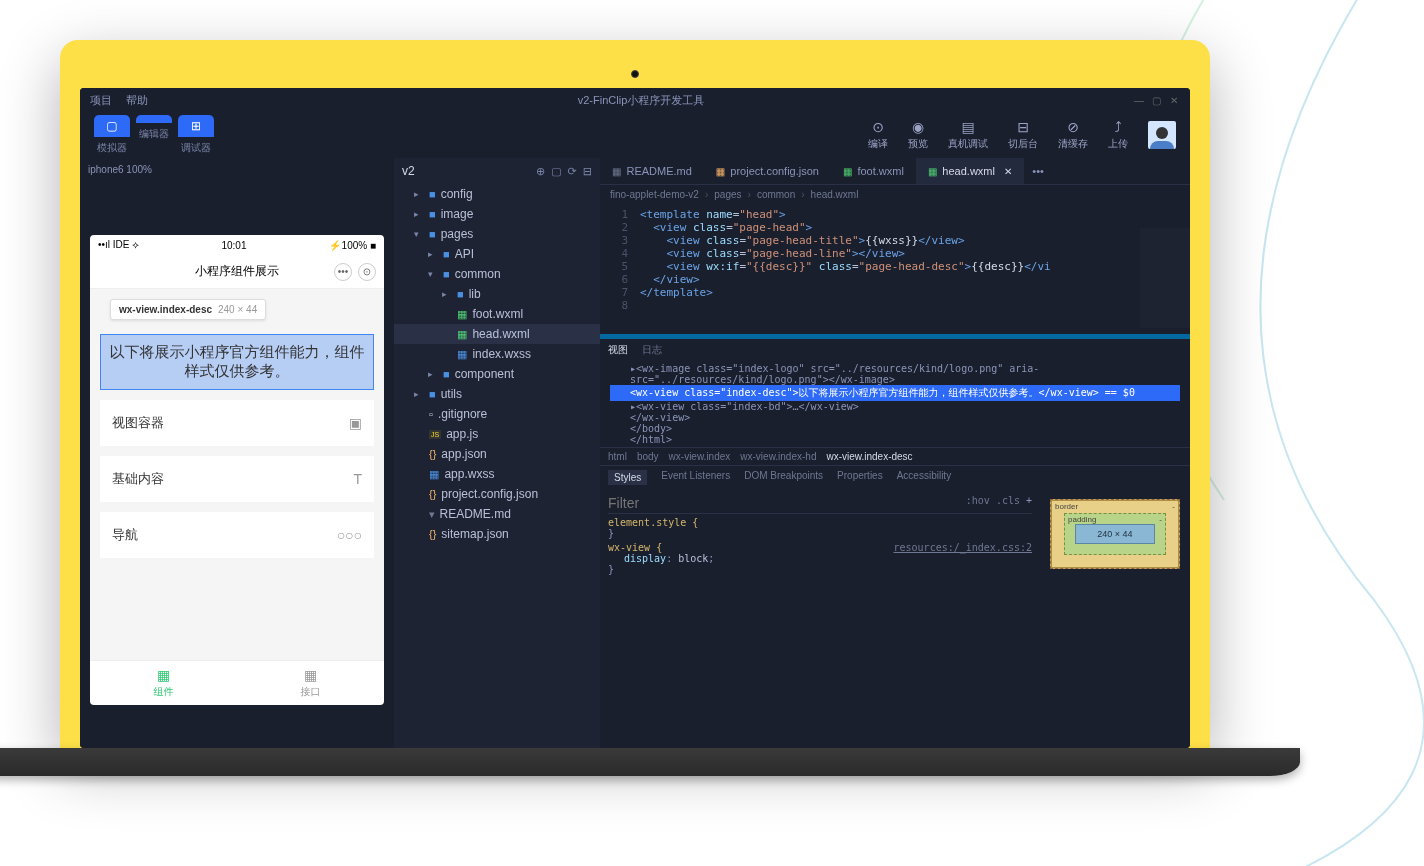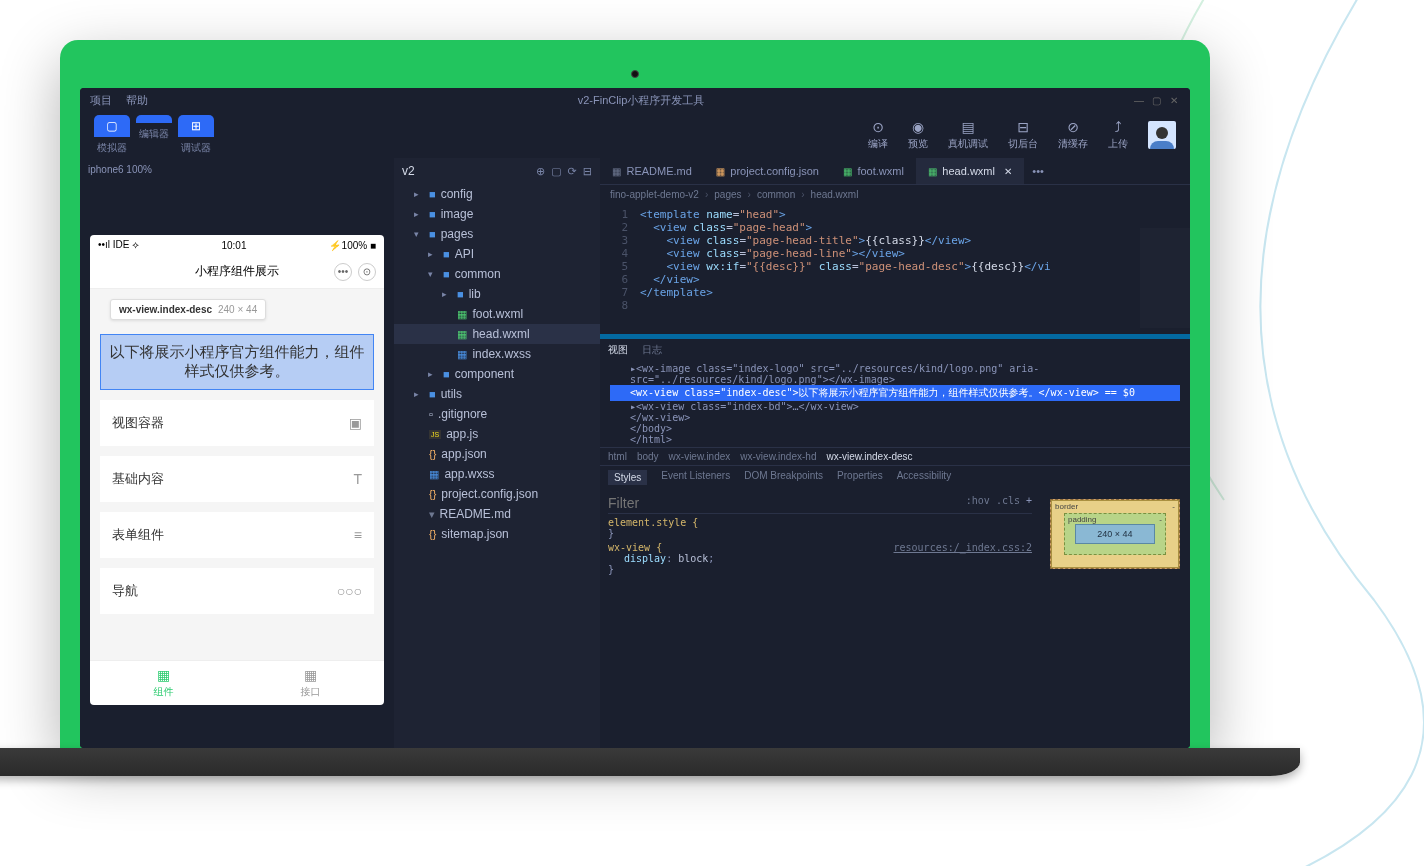--- a/index.html
+++ b/index.html
@@ -1,18 +1,18 @@
 <!DOCTYPE html>
 <html><head>
 <meta charset="utf-8">
 <style>
 * { margin: 0; padding: 0; box-sizing: border-box; }
 body { font-family: -apple-system, "Segoe UI", sans-serif; background: #fff; width: 1424px; height: 866px; position: relative; }
 .laptop { position: absolute; left: 60px; top: 40px; width: 1150px; }
-.laptop-frame { background: #22c55e; border-radius: 18px 18px 0 0; padding: 30px 20px 0 20px; box-shadow: 0 20px 60px rgba(0,0,0,0.3); }
+.laptop-frame { background: #fde047; border-radius: 18px 18px 0 0; padding: 30px 20px 0 20px; box-shadow: 0 20px 60px rgba(0,0,0,0.3); }
 .camera { width: 8px; height: 8px; background: #111; border-radius: 50%; margin: 0 auto 10px; border: 1px solid #444; }
 .screen { background: #1a1f2e; border-radius: 4px; overflow: hidden; height: 660px; }
 .laptop-base { height: 28px; background: linear-gradient(#3a3a3a, #2a2a2a); border-radius: 0 0 30px 30px / 0 0 14px 14px; box-shadow: 0 4px 10px rgba(0,0,0,0.3); margin: 0 -90px; }
 
 
 .menubar { height: 24px; background: #1a1f2e; display: flex; align-items: center; padding: 0 10px; color: #8a94b8; font-size: 11px; gap: 14px; }
 .menubar .title { flex: 1; text-align: center; }
 .wincontrols { display: flex; gap: 8px; }
 .wincontrols span { width: 10px; height: 10px; display: inline-block; color:#666; font-size:10px;}
 
@@ -221,24 +221,20 @@
       <div id="phone-list">
                   <div class="list-item">
                     <span>视图容器</span>
                     <span class="ric">▣</span>
                   </div>
                   <div class="list-item">
                     <span>基础内容</span>
                     <span class="ric">T</span>
                   </div>
                   <div class="list-item">
-                    <span>表单组件</span>
-                    <span class="ric">≡</span>
-                  </div>
-                  <div class="list-item">
                     <span>导航</span>
                     <span class="ric">○○○</span>
                   </div>
                 </div>
     </div>
     <div class="tabbar" id="phone-tabs">
                 <div class="tab active">
                   <span class="ico">▦</span>
                   <span>组件</span>
                 </div>
@@ -389,21 +385,21 @@
   <div class="code-line">
                 <span class="gutter">1</span>
                 <span class="ln"><span class="tag">&lt;template</span> <span class="attr">name</span>=<span class="str">"head"</span><span class="tag">&gt;</span></span>
               </div>
               <div class="code-line">
                 <span class="gutter">2</span>
                 <span class="ln">  <span class="tag">&lt;view</span> <span class="attr">class</span>=<span class="str">"page-head"</span><span class="tag">&gt;</span></span>
               </div>
               <div class="code-line">
                 <span class="gutter">3</span>
-                <span class="ln">    <span class="tag">&lt;view</span> <span class="attr">class</span>=<span class="str">"page-head-title"</span><span class="tag">&gt;</span><span class="brace">{{class}}</span><span class="tag">&lt;/view&gt;</span></span>
+                <span class="ln">    <span class="tag">&lt;view</span> <span class="attr">class</span>=<span class="str">"page-head-title"</span><span class="tag">&gt;</span><span class="brace">{{wxss}}</span><span class="tag">&lt;/view&gt;</span></span>
               </div>
               <div class="code-line">
                 <span class="gutter">4</span>
                 <span class="ln">    <span class="tag">&lt;view</span> <span class="attr">class</span>=<span class="str">"page-head-line"</span><span class="tag">&gt;&lt;/view&gt;</span></span>
               </div>
               <div class="code-line">
                 <span class="gutter">5</span>
                 <span class="ln">    <span class="tag">&lt;view</span> <span class="attr">wx:if</span>=<span class="str">"{{desc}}"</span> <span class="attr">class</span>=<span class="str">"page-head-desc"</span><span class="tag">&gt;</span><span class="brace">{{desc}}</span><span class="tag">&lt;/vi</span></span>
               </div>
               <div class="code-line">

